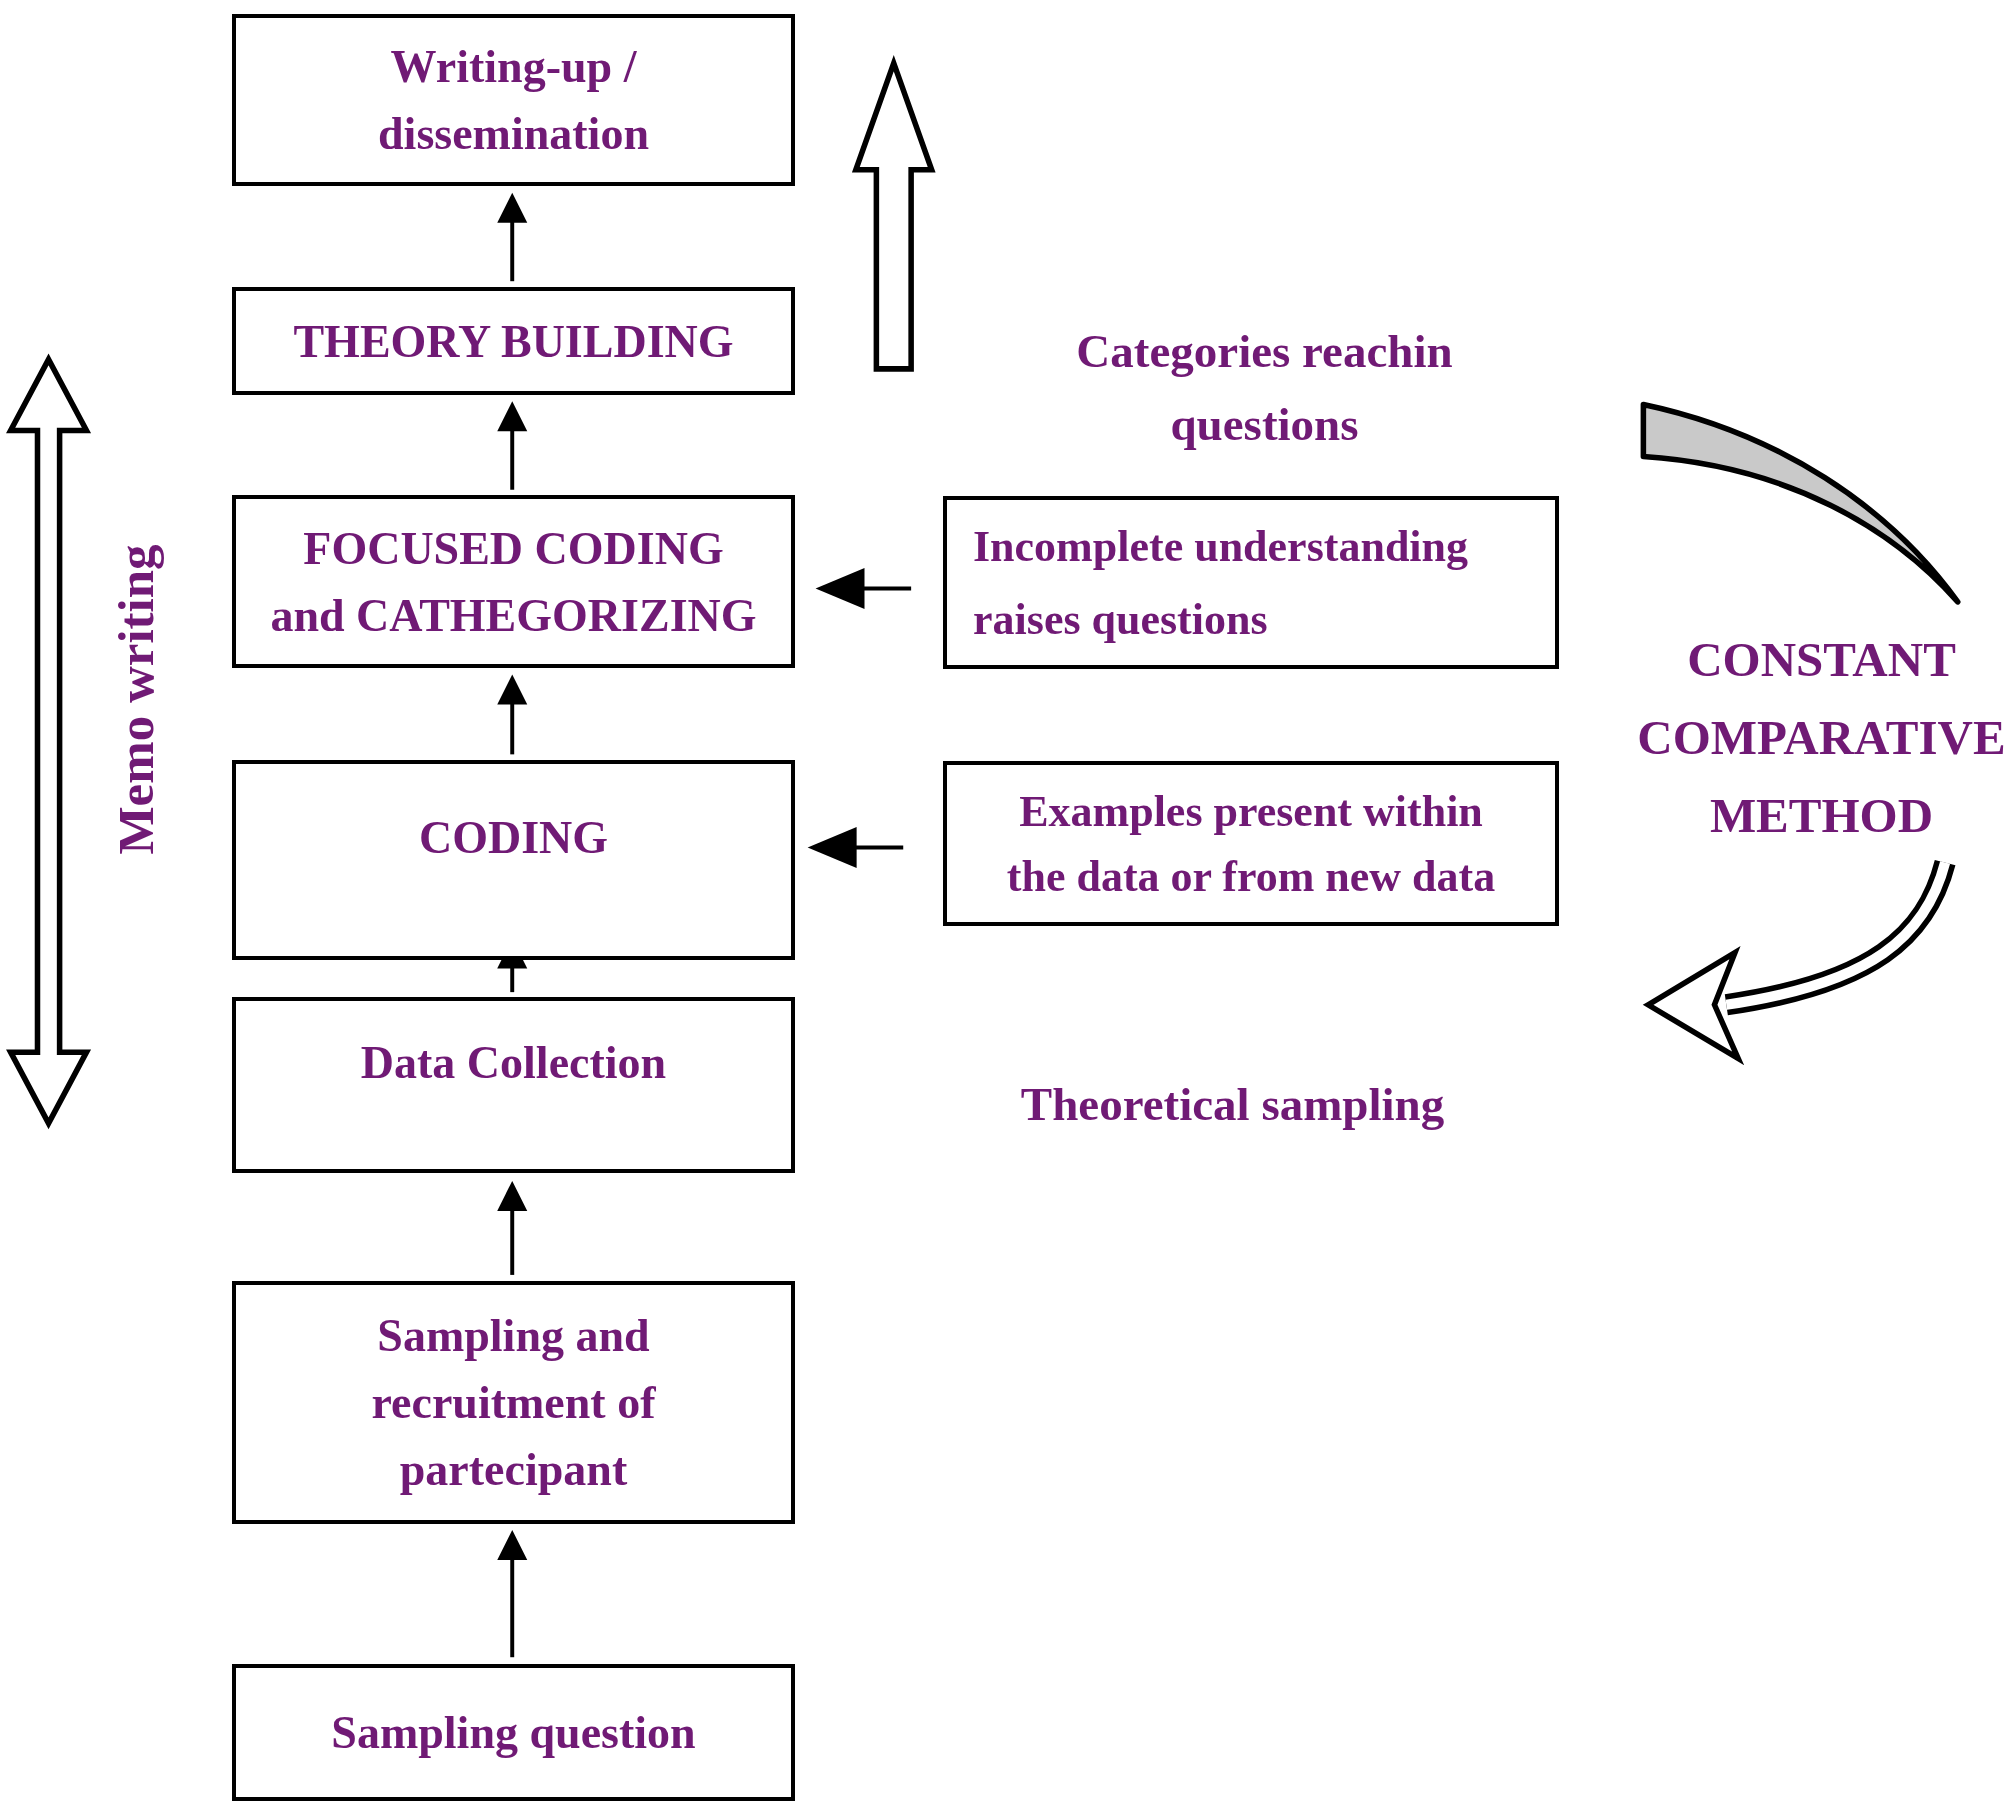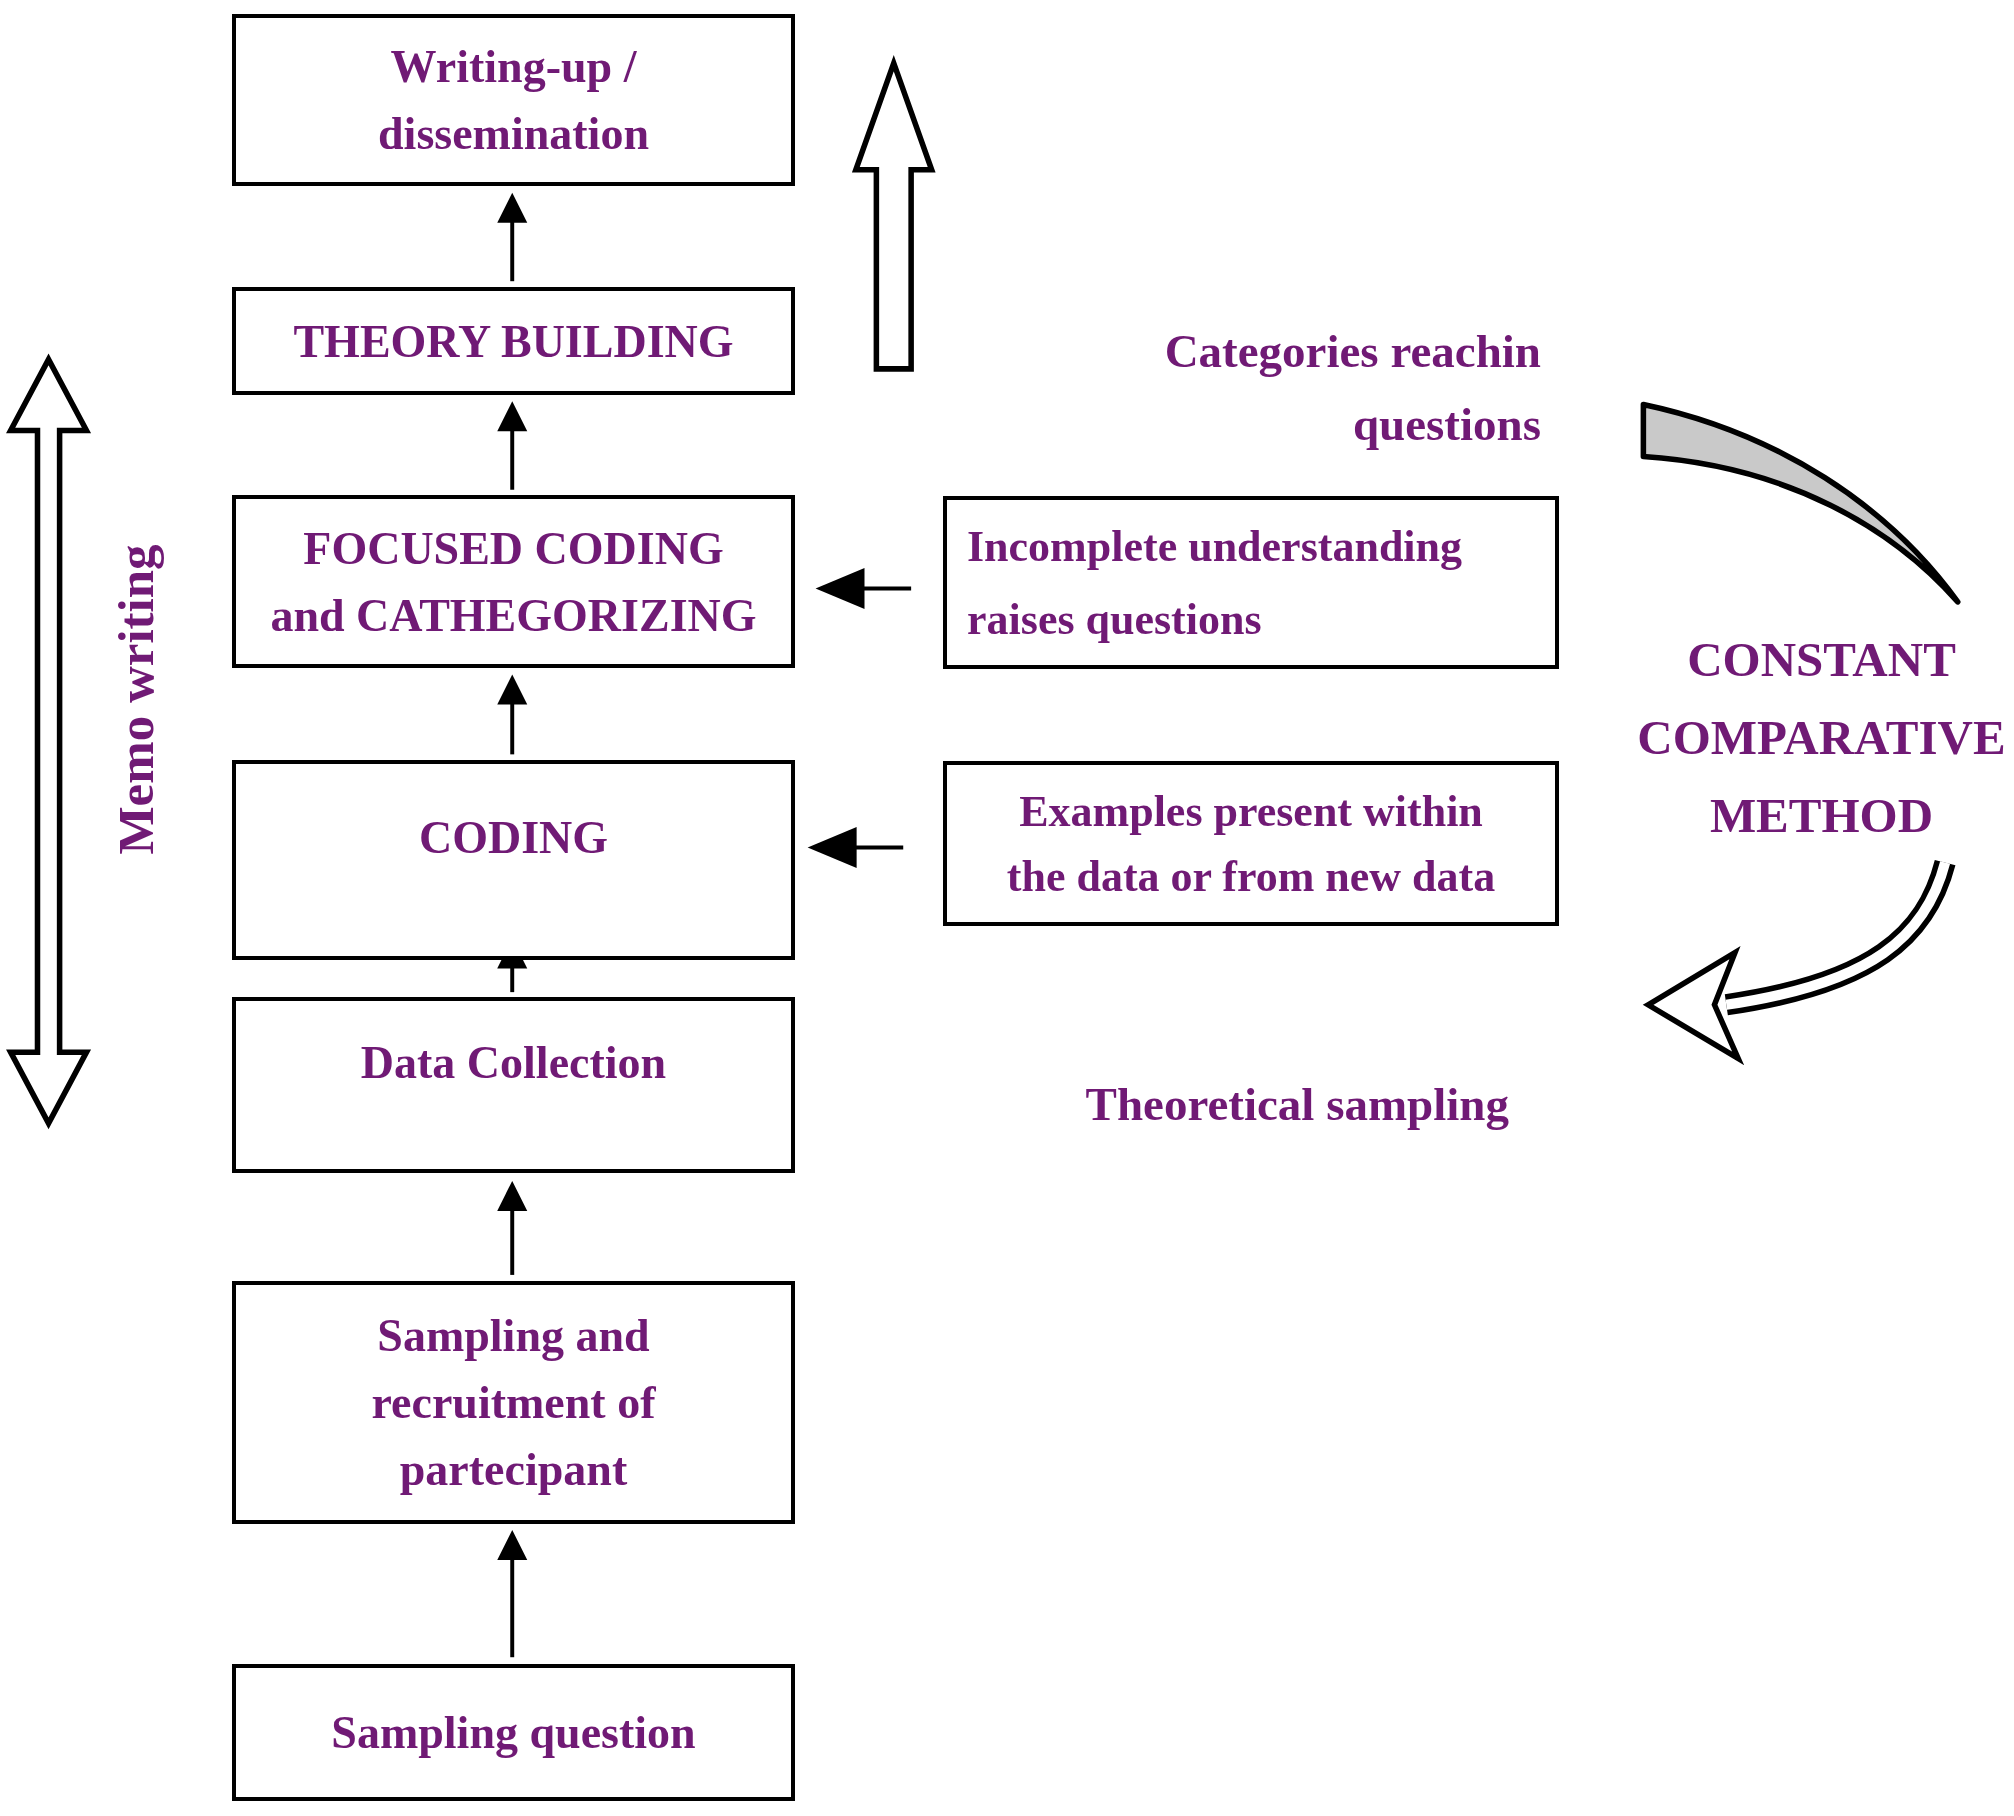--- a/index.html
+++ b/index.html
@@ -23,36 +23,36 @@
   .sbox{
     position:absolute;left:943px;width:616px;
     border:4.7px solid #000;box-sizing:border-box;
     display:flex;flex-direction:column;justify-content:center;
     font-weight:bold;font-size:44px;line-height:65px;
     background:#fff;
   }
   .note{
     position:absolute;
     font-weight:bold;font-size:47px;line-height:73px;
-    text-align:right;white-space:nowrap;
+    text-align:center;white-space:nowrap;
   }
   .cc{
     position:absolute;left:1628px;top:621px;width:387px;
     font-weight:bold;font-size:49px;line-height:78px;
     text-align:center;white-space:nowrap;
   }
   .memo{
     position:absolute;left:-140px;top:674px;width:553px;height:51px;
     transform:rotate(-90deg);
     font-weight:bold;font-size:51px;line-height:51px;
     text-align:center;white-space:nowrap;
   }
   .bl{width:100%;}
   .pad-up{padding-bottom:46px;}
-  .s-left{padding-left:20px;padding-right:16px;text-align:left;gap:8px;}
+  .s-left{padding-left:26px;padding-right:16px;text-align:left;gap:8px;}
   .s-center{text-align:center;}
 </style>
 </head>
 <body>
 
 <div id="canvas">
 
   <svg class="overlay" viewBox="0 0 2550 2299">
 
     <g>

